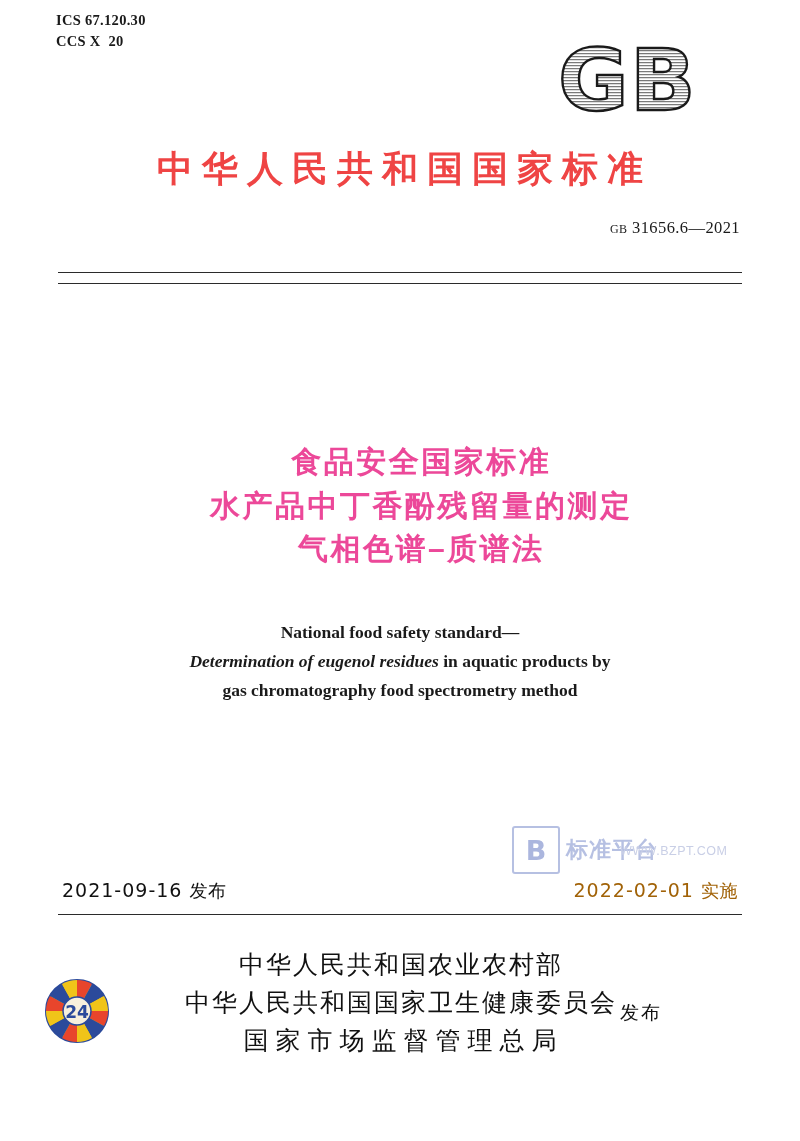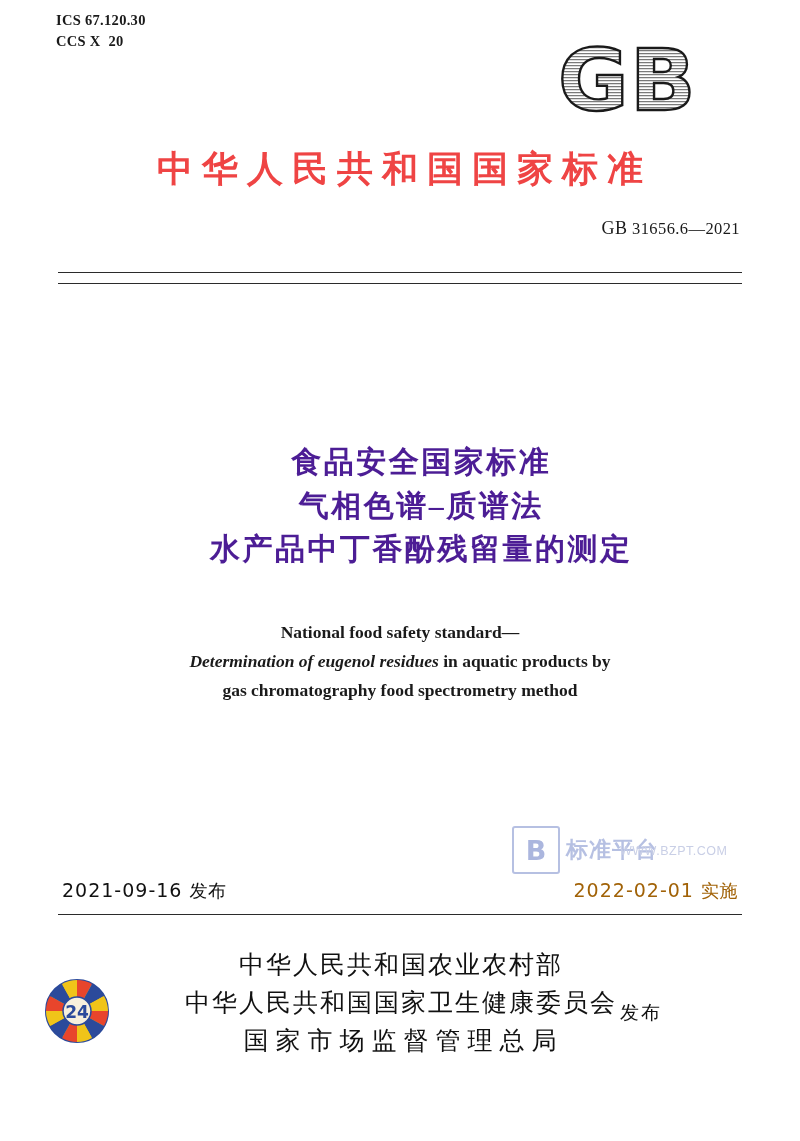--- a/index.html
+++ b/index.html
@@ -64,21 +64,21 @@
   .std-no {
     position: absolute;
     right: 60px;
     top: 218px;
     font-family: "Liberation Serif", serif;
     font-size: 16.5px;
     letter-spacing: 0.4px;
     white-space: pre;
   }
   .std-no .gb-small {
-    font-size: 18px;
+    font-size: 12px;
     letter-spacing: 0.5px;
   }
 
   
   .rule {
     position: absolute;
     left: 58px;
     right: 58px;
     height: 0;
     border-top: 1.4px solid #2b2b2b;
@@ -86,23 +86,23 @@
   .rule-top { top: 272px; }
   .rule-bottom { top: 283px; border-top-width: 1.1px; }
 
   
   .title-block {
     position: absolute;
     left: 0;
     right: 0;
     top: 440px;
     text-align: center;
-    font-family: Liberation Serif, serif;
-    font-weight: bold;
-    color: #4c1d95;
+    font-family: Liberation Sans, sans-serif;
+    font-weight: bold;
+    color: #ec4899;
     padding-left: 40px;
   }
   .title-block .line {
     font-size: 30px;
     letter-spacing: 2.5px;
     line-height: 1.45;
     text-indent: 2.5px;
   }
 
   
@@ -268,22 +268,22 @@
 
   <div class="cn-standard-title">中华人民共和国国家标准</div>
 
   <div class="std-no"><span class="gb-small">GB</span><span> 31656.6—2021</span></div>
 
   <div class="rule rule-top"></div>
   <div class="rule rule-bottom"></div>
 
   <div class="title-block">
     <div class="line">食品安全国家标准</div>
+    <div class="line">水产品中丁香酚残留量的测定</div>
     <div class="line">气相色谱–质谱法</div>
-    <div class="line">水产品中丁香酚残留量的测定</div>
   </div>
 
   <div class="en-title">
     <div class="en-line">National food safety standard—</div>
     <div class="en-line"><span class="it">Determination of eugenol residues</span><span> in aquatic products by</span></div>
     <div class="en-line">gas chromatography food spectrometry method</div>
   </div>
 
   <div class="watermark">
     <div class="wm-badge">B</div>

